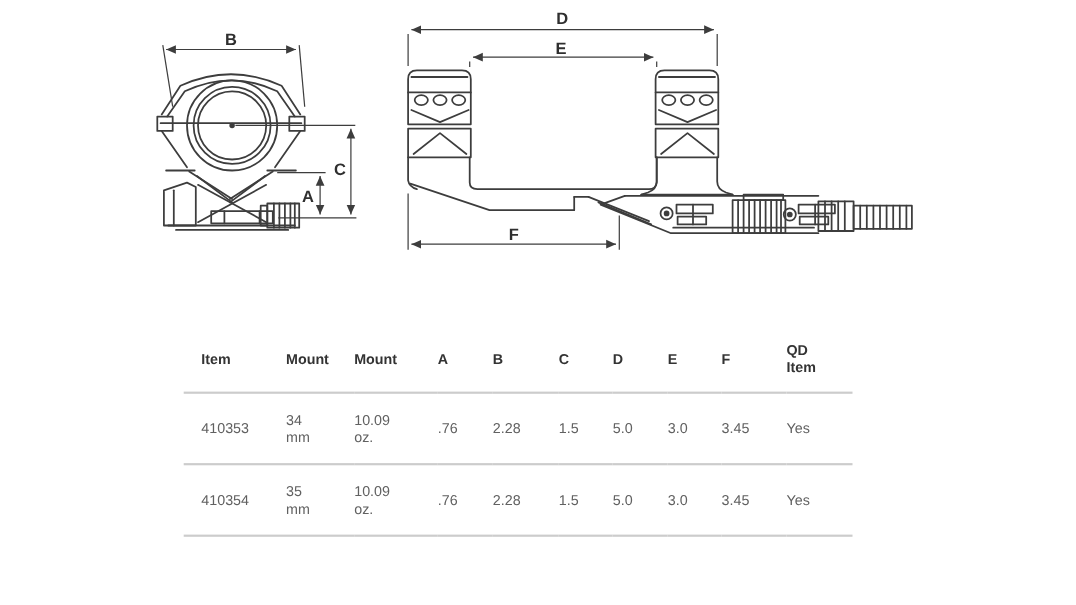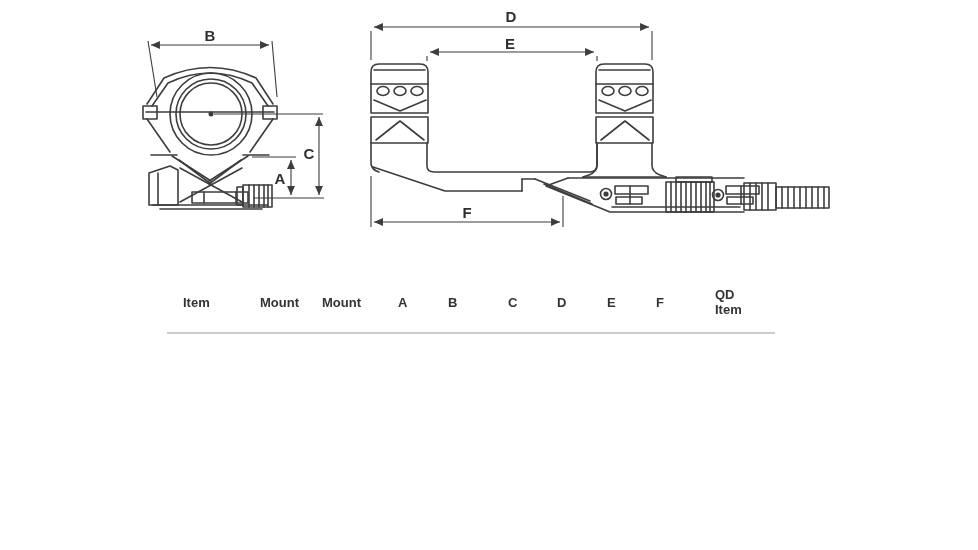--- a/index.html
+++ b/index.html
@@ -9,21 +9,21 @@
     background:#ffffff;
     font-family:"Liberation Sans",sans-serif;
     overflow:hidden;
   }
   .drawing{position:absolute;left:0;top:0;}
   svg text.dim{
     font-family:"Liberation Sans",sans-serif;
     font-size:15px;font-weight:bold;fill:#2f2f2f;
   }
   .spec-table{
-    position:absolute;left:167px;top:272px;width:608px;
+    position:absolute;left:167px;top:296px;width:608px;
     border-collapse:collapse;table-layout:fixed;
   }
   .spec-table th,.spec-table td{
     text-align:left;vertical-align:middle;
     padding:0;white-space:pre-line;
     font-family:"Liberation Sans",sans-serif;
   }
   .spec-table th{
     height:60px;font-size:13px;font-weight:bold;color:#333333;
     border-bottom:2px solid #cccccc;line-height:15px;
@@ -237,16 +237,44 @@
         <th>B</th>
         <th>C</th>
         <th>D</th>
         <th>E</th>
         <th>F</th>
         <th>QD
 Item</th>
       </tr>
     </thead>
     <tbody>
+      <tr>
+        <td>410353</td>
+        <td>34
+mm</td>
+        <td>10.09
+oz.</td>
+        <td>.76</td>
+        <td>2.28</td>
+        <td>1.5</td>
+        <td>5.0</td>
+        <td>3.0</td>
+        <td>3.45</td>
+        <td>Yes</td>
+      </tr>
+      <tr>
+        <td>410354</td>
+        <td>35
+mm</td>
+        <td>10.09
+oz.</td>
+        <td>.76</td>
+        <td>2.28</td>
+        <td>1.5</td>
+        <td>5.0</td>
+        <td>3.0</td>
+        <td>3.45</td>
+        <td>Yes</td>
+      </tr>
     </tbody>
   </table>
 
 </div>
 
 </body></html>

